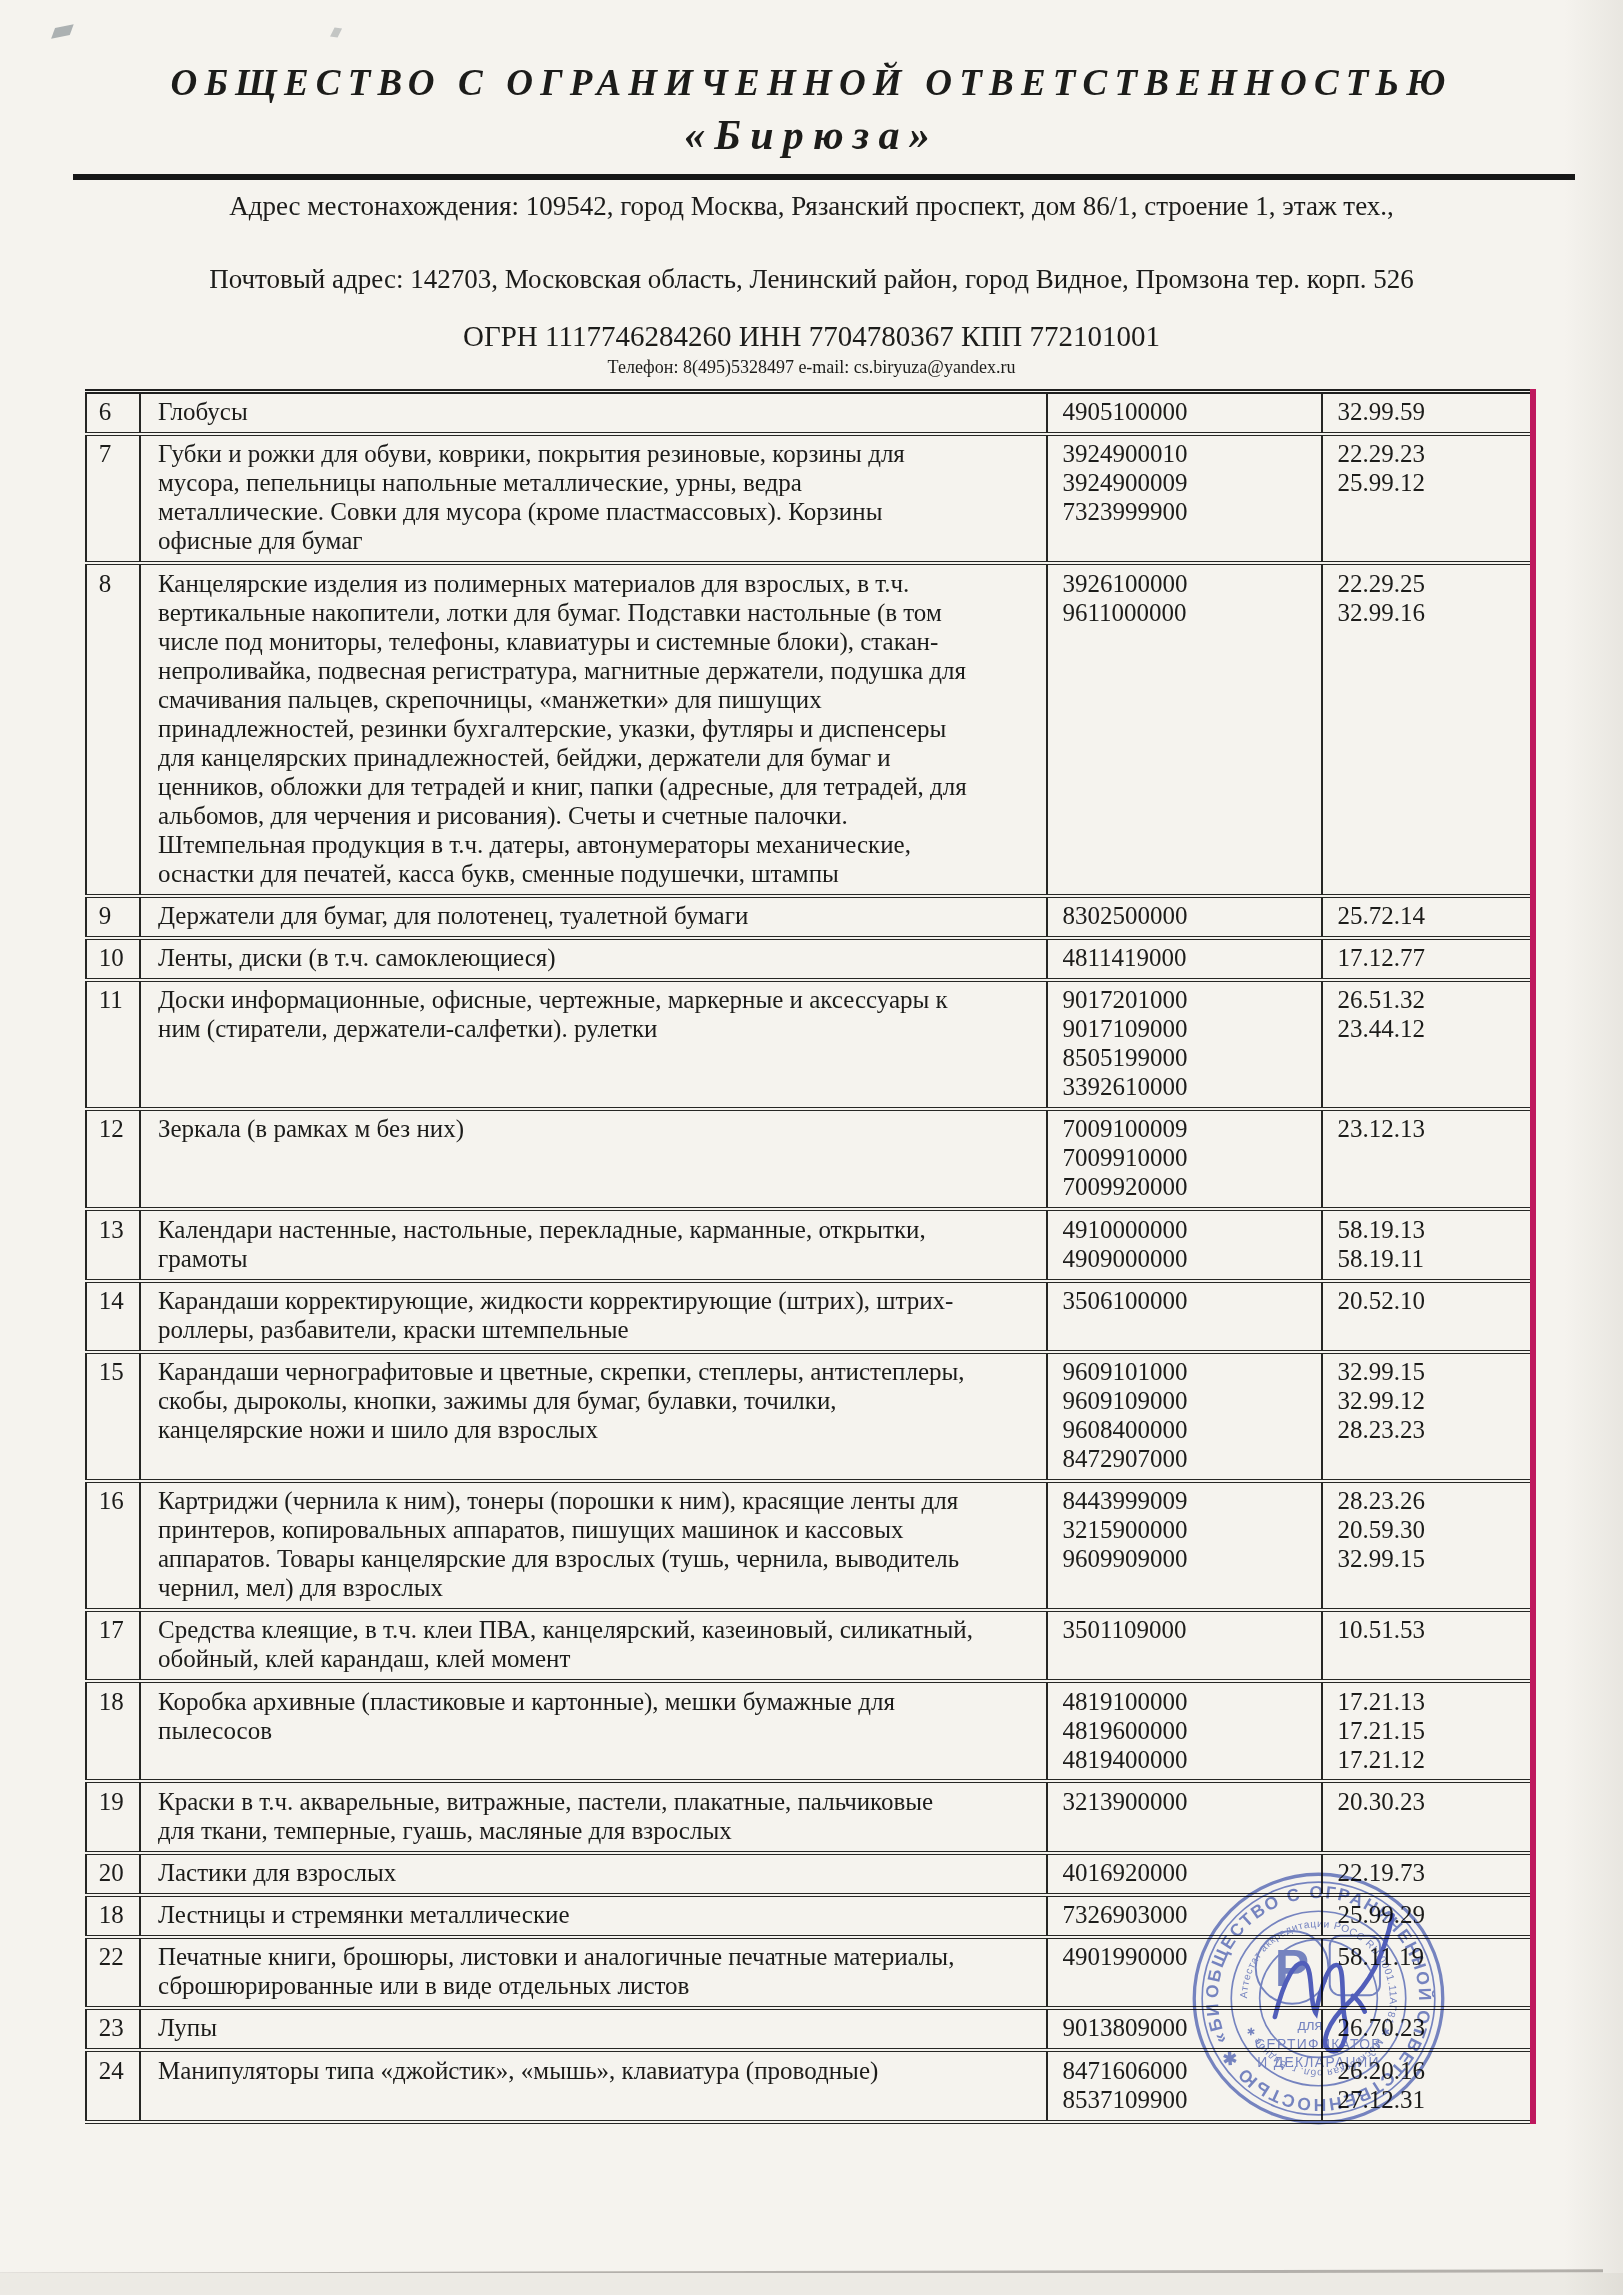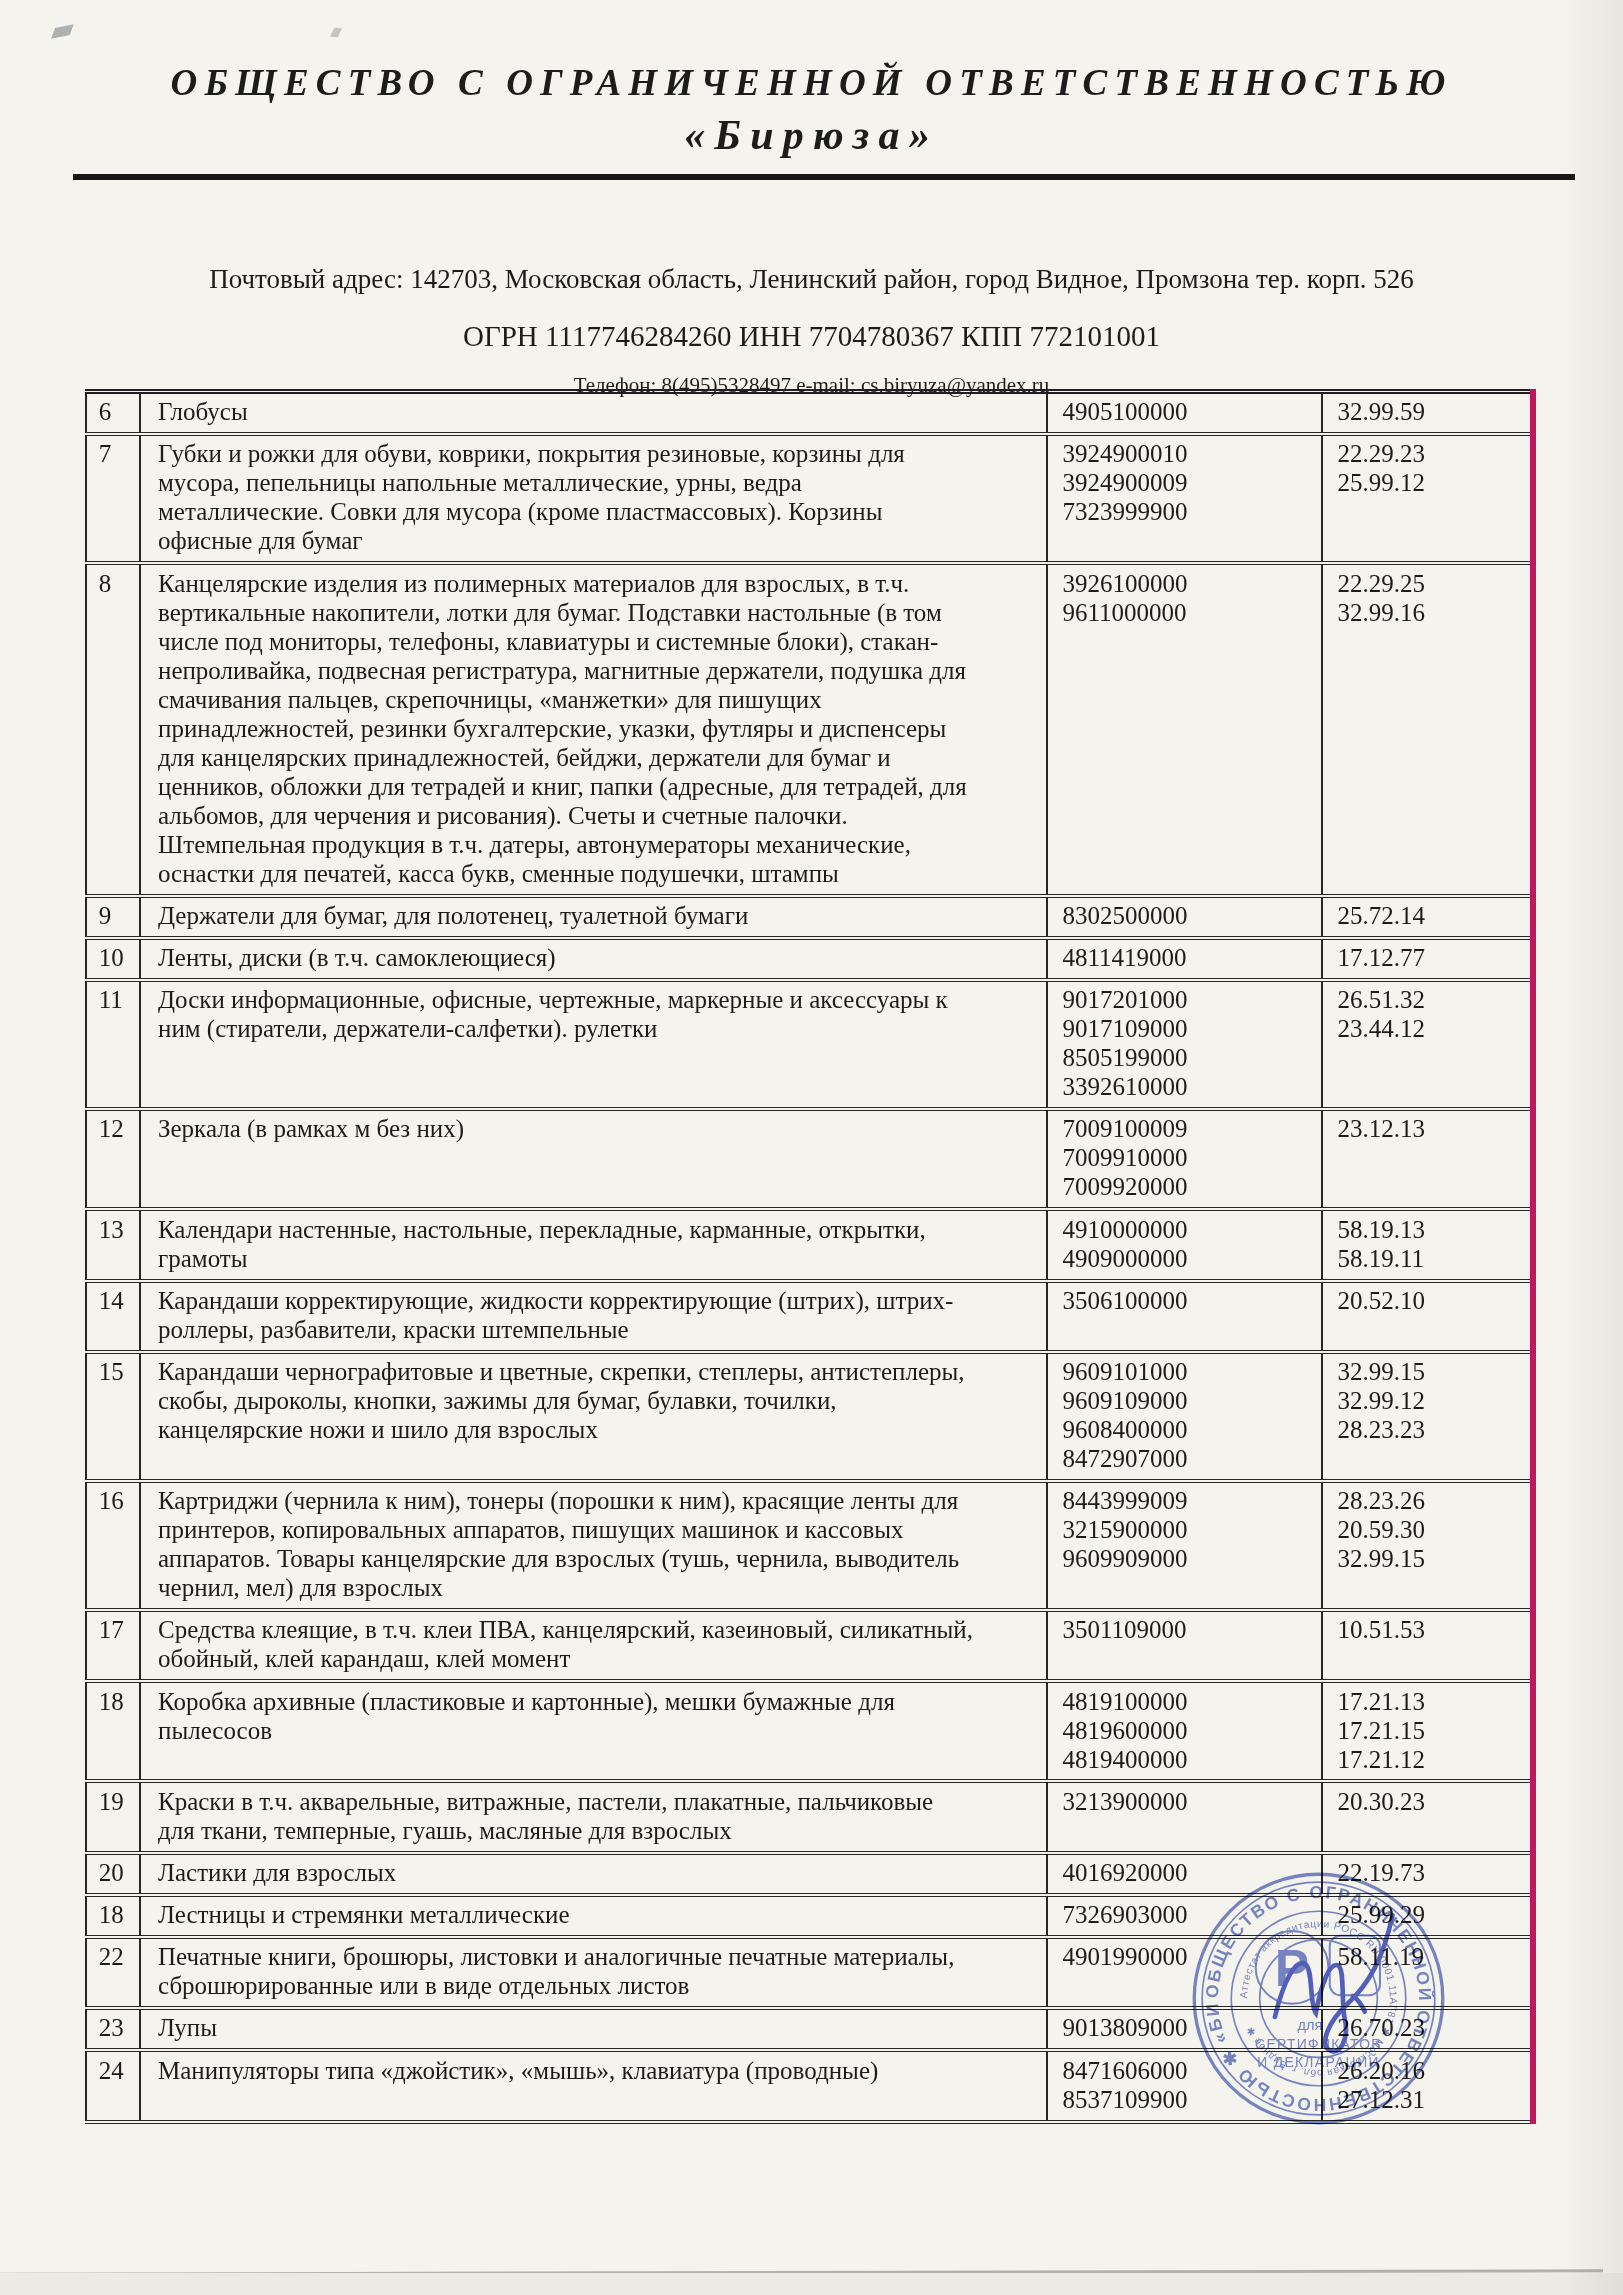--- a/index.html
+++ b/index.html
@@ -33,21 +33,21 @@
 
   .center-line { position: absolute; left: 0; width: 100%; text-align: center; white-space: nowrap; }
   .title1 { top: 61px; font-size: 37px; font-weight: bold; font-style: italic; letter-spacing: 7.2px; }
   .title2 { top: 111px; font-size: 42px; font-weight: bold; font-style: italic; letter-spacing: 9.2px; }
   .rule { position: absolute; top: 174px; left: 73px; width: 1502px; height: 5.9px; background: #171717; }
   .addr  { font-size: 27px; }
   .addr1 { top: 191px; }
   .addr2 { top: 228px; }
   .addr3 { top: 264px; }
   .ogrn  { top: 320px; font-size: 29px; }
-  .phone { top: 357px; font-size: 21px; margin-top: 16px; }
+  .phone { top: 357px; font-size: 18px; }
 
   .doc-table {
     position: absolute; top: 389px; left: 85px; width: 1447px;
     border-collapse: collapse; table-layout: fixed;
     font-size: 25px; line-height: 29px;
   }
   .doc-table { border-top: 5.9px double #1f1f1f; }
   .doc-table td {
     border-left: 2px solid #262624;
     border-bottom: 4.6px double #262624;
@@ -71,20 +71,21 @@
 
 <div class="page">
 
   <div class="speck speck1"></div>
   <div class="speck speck2"></div>
 
   <div class="center-line title1">ОБЩЕСТВО С ОГРАНИЧЕННОЙ ОТВЕТСТВЕННОСТЬЮ</div>
   <div class="center-line title2">«Бирюза»</div>
   <div class="rule"></div>
 
+  <div class="center-line addr addr1">Адрес местонахождения: 109542, город Москва, Рязанский проспект, дом 86/1, строение 1, этаж тех.,</div>
   <div class="center-line addr addr3">Почтовый адрес: 142703, Московская область, Ленинский район, город Видное, Промзона тер. корп. 526</div>
   <div class="center-line ogrn">ОГРН 1117746284260 ИНН 7704780367 КПП 772101001</div>
   <div class="center-line phone">Телефон: 8(495)5328497 e-mail: cs.biryuza@yandex.ru</div>
 
   <table class="doc-table">
     <colgroup>
       <col style="width:54px">
         <col style="width:907px">
         <col style="width:275px">
         <col style="width:211px">

